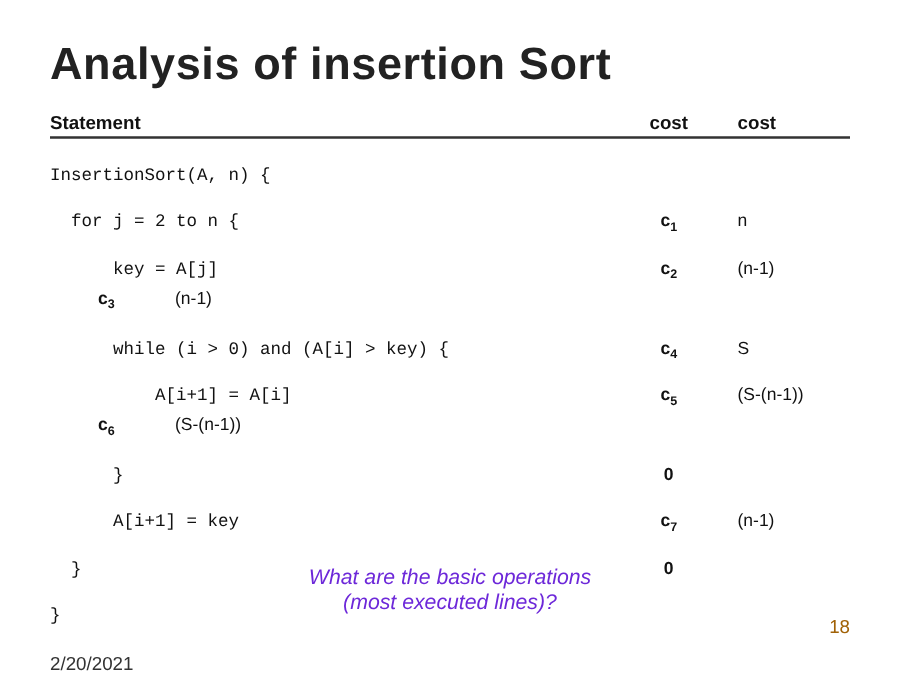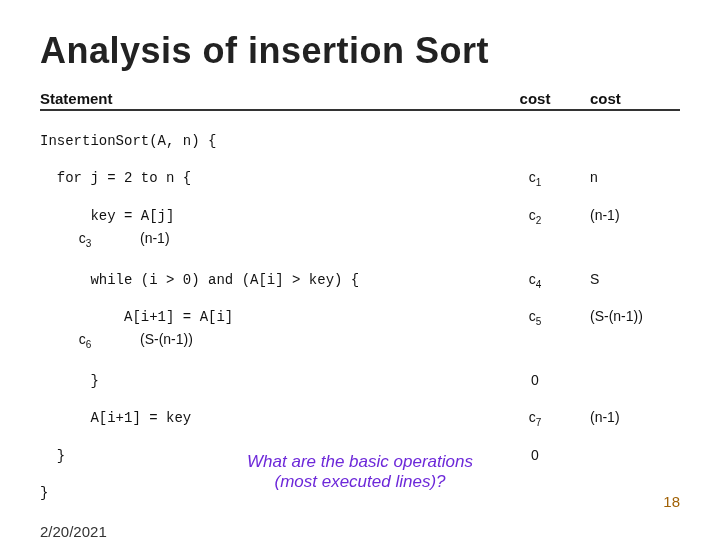--- a/index.html
+++ b/index.html
@@ -81,20 +81,21 @@
       white-space: pre;
       margin-top: 16px;
     }
 
     .cost-cell {
       width: 90px;
       text-align: center;
       font-family: Arial, Helvetica, sans-serif;
       font-size: 14px;
       color: #111;
+      font-weight: bold;
     }
 
     .time-cell {
       width: 100px;
       text-align: left;
       font-family: Arial, Helvetica, sans-serif;
       font-size: 14px;
       color: #111;
       padding-left: 10px;
     }

